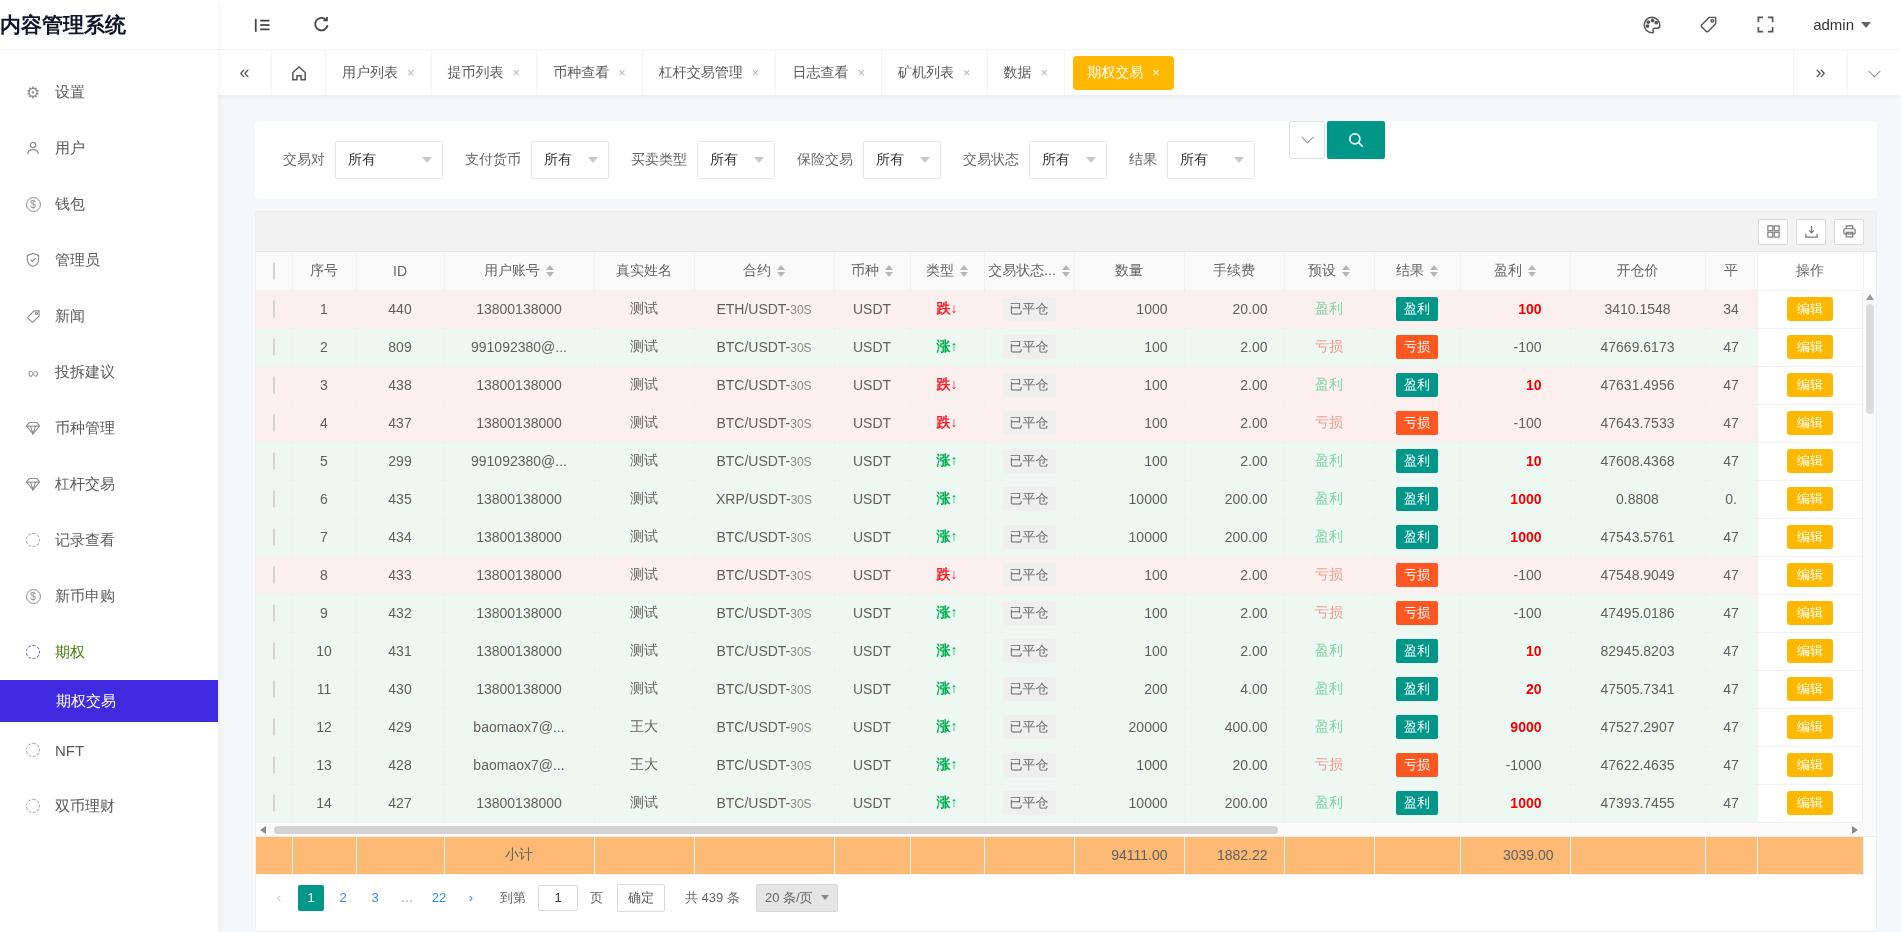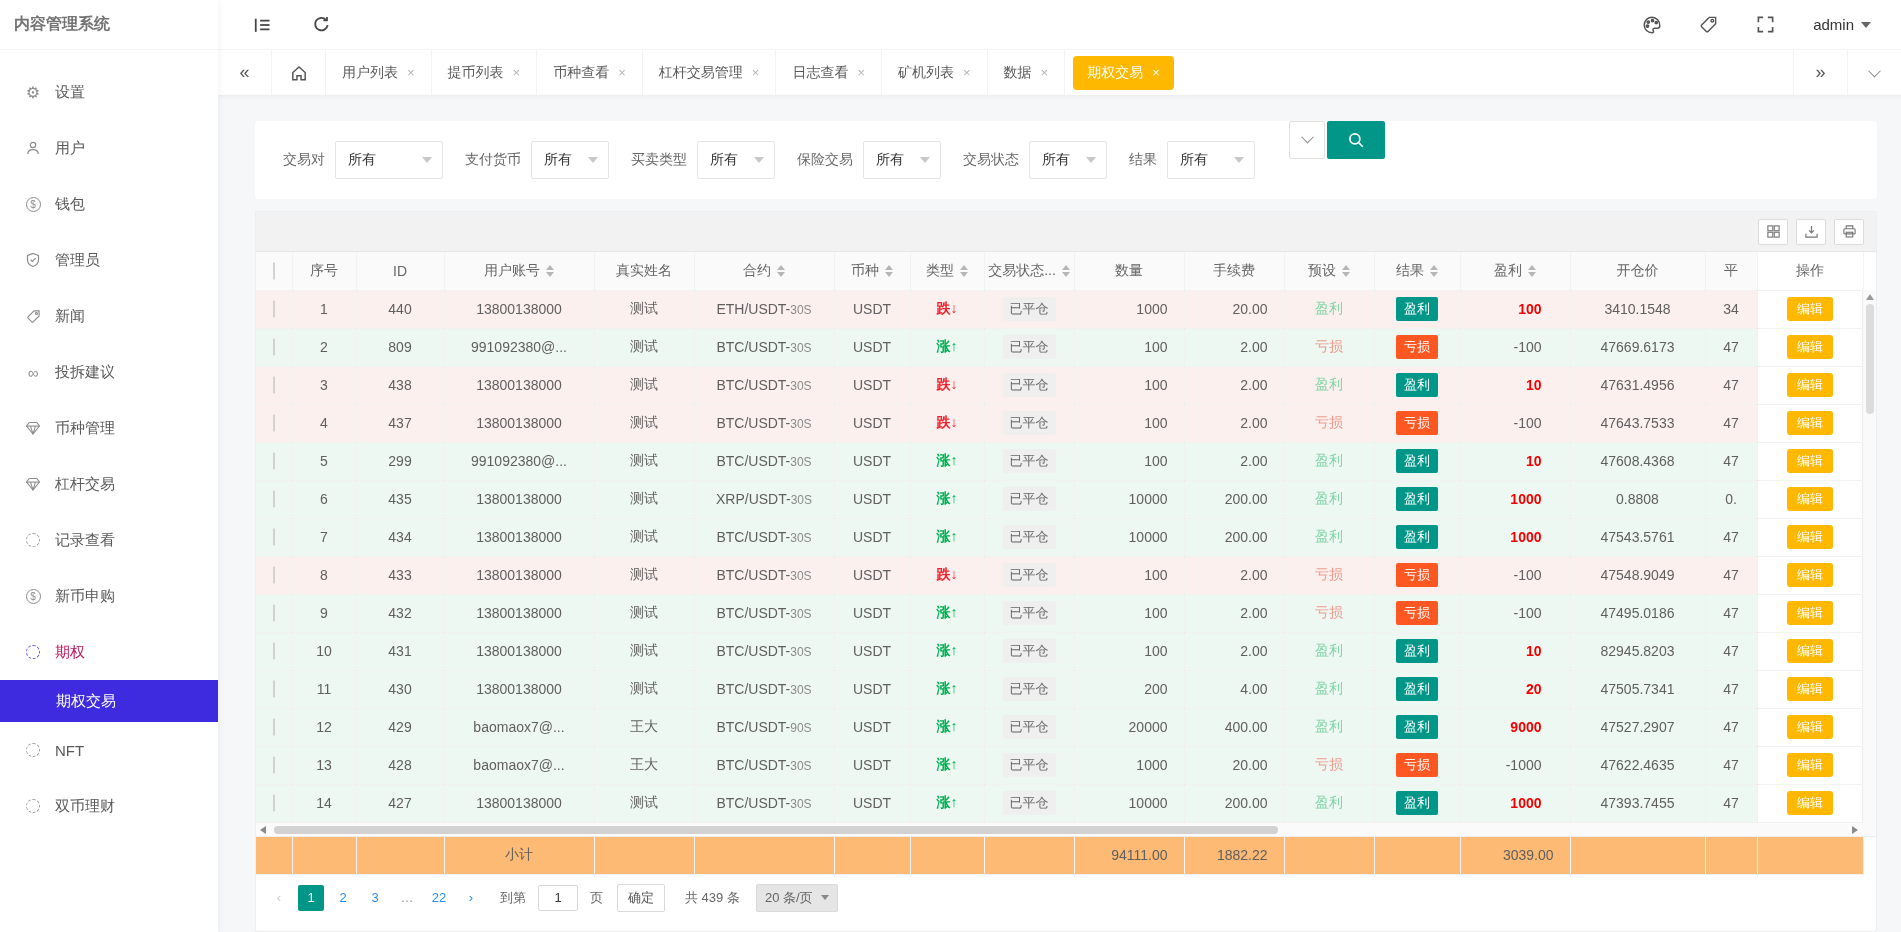--- a/index.html
+++ b/index.html
@@ -1,25 +1,25 @@
 <!DOCTYPE html>
 <html><head>
 <meta charset="utf-8">
 <style>
   * { box-sizing: border-box; margin: 0; padding: 0; }
   html,body { width:1901px; height:932px; overflow:hidden; }
   body { font-family:"Liberation Sans","DejaVu Sans",sans-serif; font-size:14px; color:#555; background:#f6f7f9; position:relative; }
 
   
   .sidebar { position:absolute; left:0; top:0; width:218px; height:932px; background:#fff; box-shadow:2px 0 6px rgba(0,0,0,.04); z-index:5; }
-  .logo { height:50px; display:flex; align-items:center; padding-left:14px; font-size:16px; font-weight:700; color:#737373; border-bottom:1px solid #f5f5f5; }
+  .logo { height:50px; display:flex; align-items:center; font-size:21px; font-weight:700; color:#0f172a; border-bottom:1px solid #f5f5f5; }
   .menu { padding-top:14px; }
   .menu-item { height:56px; display:flex; align-items:center; padding-left:24px; color:#595959; font-size:15px; cursor:pointer; }
   .menu-item .mi-ico { width:18px; height:18px; display:inline-flex; align-items:center; justify-content:center; color:#8c8c8c; font-size:15px; margin-right:13px; flex:none; }
-  .menu-item.active { color:#be185d; }
+  .menu-item.active { color:#4d7c0f; }
   .menu-item.active .mi-ico { color:#4433e8; }
   .submenu-item { height:42px; display:flex; align-items:center; padding-left:56px; font-size:15px; color:#fff; background:#3e2be0; cursor:pointer; }
   .dashed-circle { width:14px; height:14px; border:1px dashed currentColor; border-radius:50%; opacity:.85; }
   .dollar-circle { width:15px; height:15px; border:1px solid currentColor; border-radius:50%; font-size:10px; display:flex; align-items:center; justify-content:center; }
 
   
   .topbar { position:absolute; left:218px; top:0; right:0; height:50px; background:#fff; display:flex; align-items:center; border-bottom:1px solid #f5f5f5; }
   .tb-ico { width:20px; height:20px; color:#555; cursor:pointer; }
   .tb-left { display:flex; align-items:center; gap:40px; margin-left:34px; }
   .tb-right { margin-left:auto; display:flex; align-items:center; gap:37px; margin-right:30px; }

